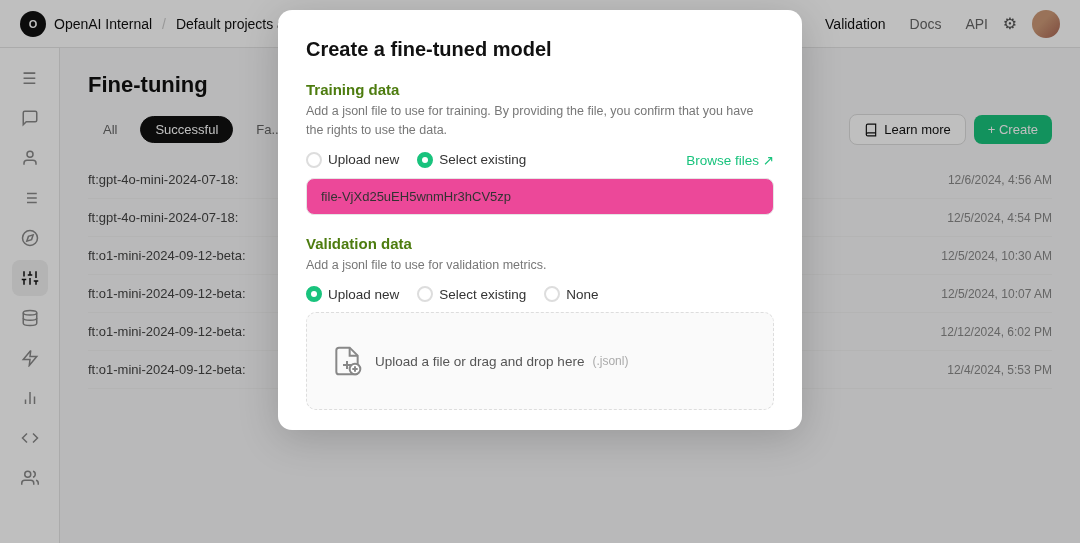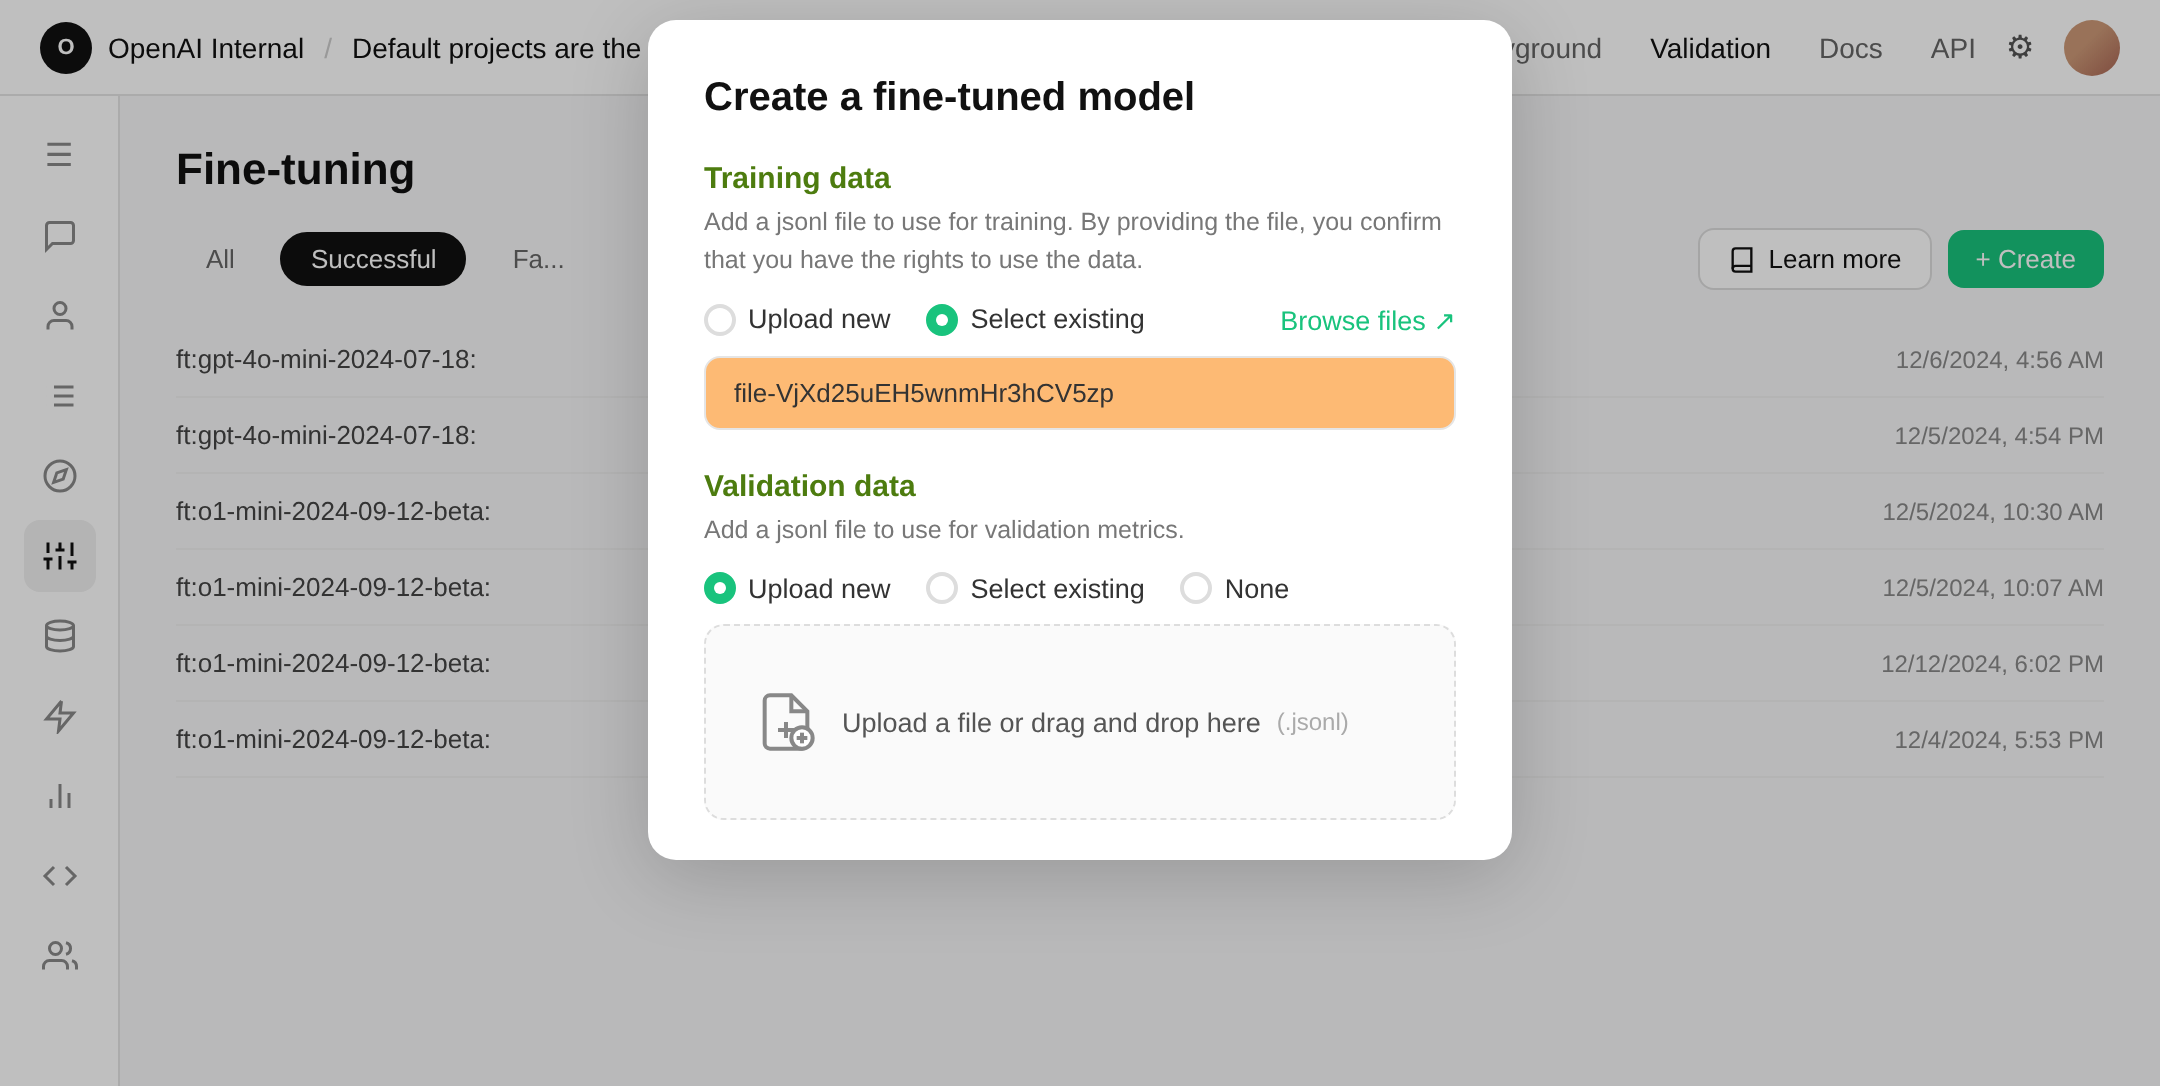--- a/index.html
+++ b/index.html
@@ -171,21 +171,21 @@
       align-items: flex-start;
       justify-content: center;
       padding-top: 10px;
       z-index: 100;
     }
 
     
     .modal {
       background: #fff;
       border-radius: 14px;
-      width: 432px;
+      width: 524px;
       padding: 28px 28px 0 28px;
       box-shadow: 0 8px 40px rgba(0,0,0,0.18);
       max-height: 510px;
       overflow: hidden;
     }
     .modal-title {
       font-size: 20px;
       font-weight: 600;
       color: #111;
       margin-bottom: 20px;
@@ -247,21 +247,21 @@
       text-decoration: none;
     }
 
     
     .file-input-box {
       border: 1px solid #e5e5e5;
       border-radius: 8px;
       padding: 10px 14px;
       font-size: 13px;
       color: #333;
-      background: #fdba74;
+      background: #ec4899;
       display: flex;
       align-items: center;
     }
 
     
     .upload-zone {
       border: 1.5px dashed #ddd;
       border-radius: 10px;
       padding: 28px 20px;
       display: flex;

